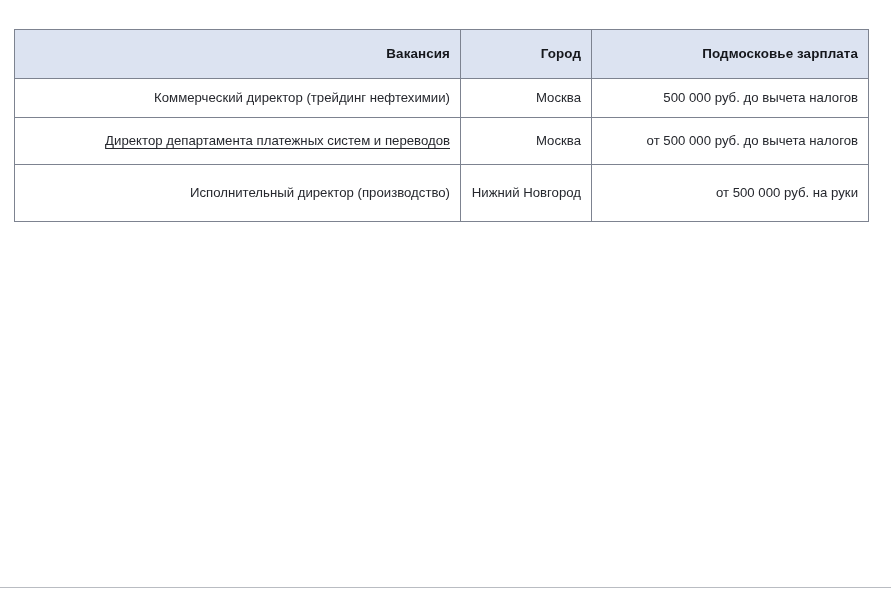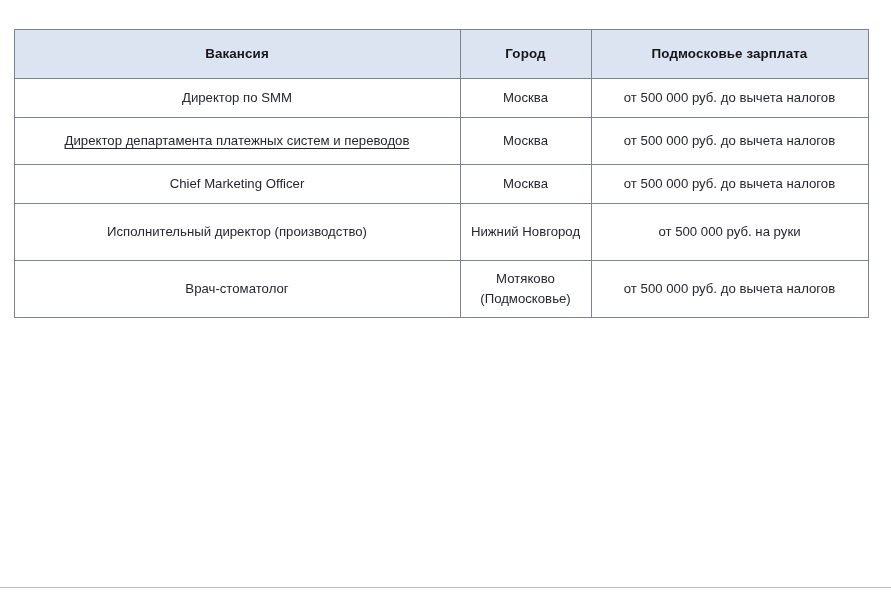--- a/index.html
+++ b/index.html
@@ -41,21 +41,21 @@
 
   table.vac-table col.c-vacancy { width: 446px; }
   table.vac-table col.c-city    { width: 131px; }
   table.vac-table col.c-salary  { width: 277px; }
 
   table.vac-table th,
   table.vac-table td {
     border: 1px solid #7d8390;
     padding: 7px 10px 7px 9px;
     vertical-align: middle;
-    text-align: center;
+    text-align: right;
     font-size: 13.2px;
     line-height: 1.55;
   }
 
   table.vac-table thead th {
     background: #dce3f1;
     font-weight: bold;
     font-size: 13.4px;
     height: 34px;
     color: #15171c;
@@ -101,43 +101,33 @@
       </colgroup>
       <thead>
         <tr>
           <th>Вакансия</th>
           <th>Город</th>
           <th>Подмосковье зарплата</th>
         </tr>
       </thead>
       <tbody id="table-body">
           <tr data-h="short">
-            <td>Директор по SMM</td>
+            <td>Коммерческий директор (трейдинг нефтехимии)</td>
             <td>Москва</td>
-            <td>от 500 000 руб. до вычета налогов</td>
+            <td>500 000 руб. до вычета налогов</td>
           </tr>
           <tr data-h="mid">
             <td><span class="underlined">Директор департамента платежных систем и переводов</span></td>
-            <td>Москва</td>
-            <td>от 500 000 руб. до вычета налогов</td>
-          </tr>
-          <tr data-h="short">
-            <td>Chief Marketing Officer</td>
             <td>Москва</td>
             <td>от 500 000 руб. до вычета налогов</td>
           </tr>
           <tr data-h="tall">
             <td>Исполнительный директор (производство)</td>
             <td>Нижний Новгород</td>
             <td>от 500 000 руб. на руки</td>
-          </tr>
-          <tr data-h="tall">
-            <td>Врач-стоматолог</td>
-            <td>Мотяково (Подмосковье)</td>
-            <td>от 500 000 руб. до вычета налогов</td>
           </tr>
         </tbody>
     </table>
   </div>
 
   <div class="bottom-rule"></div>
 
 </div>
 
 </body></html>

